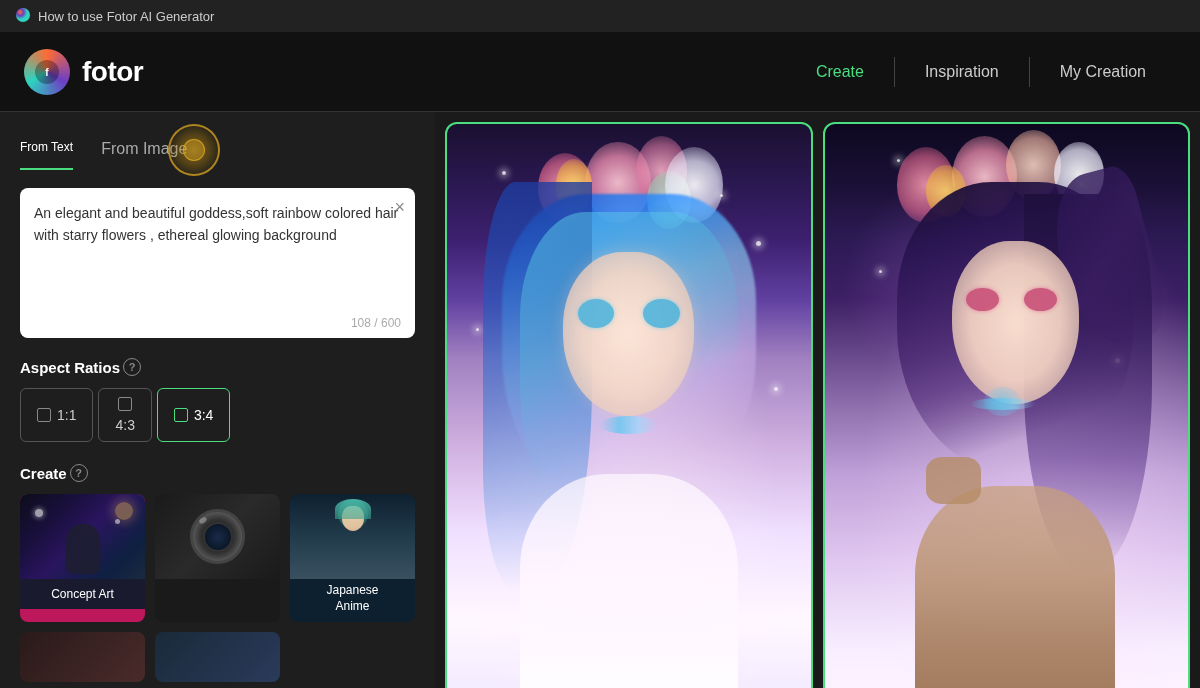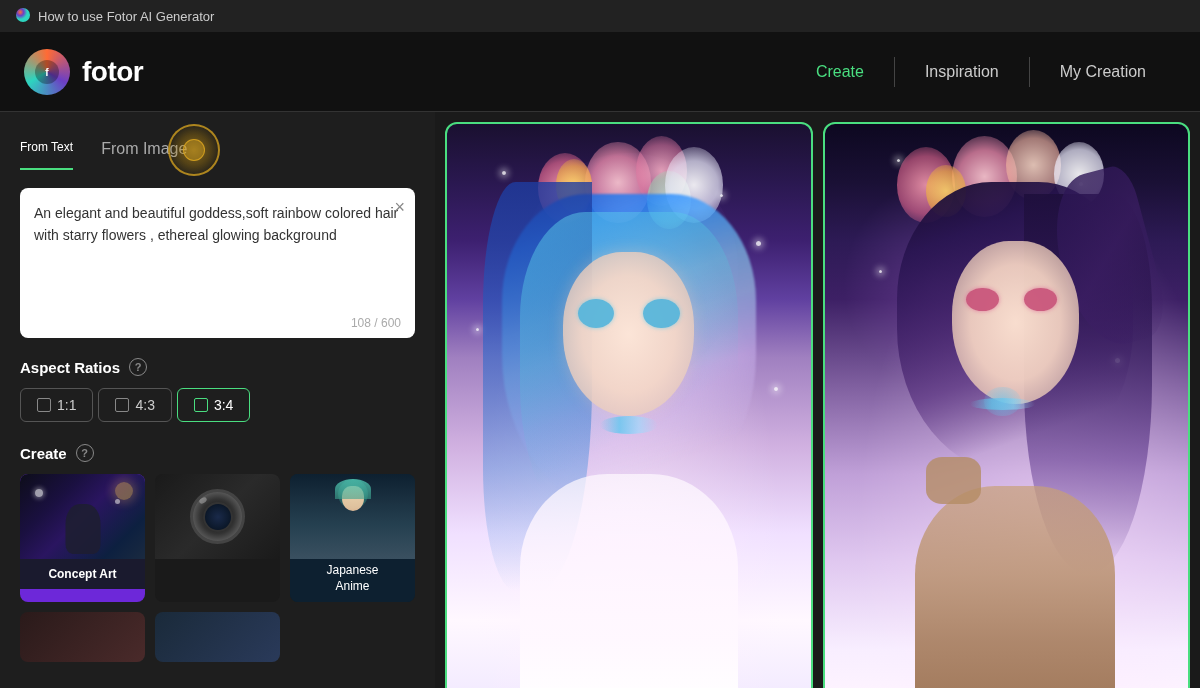--- a/index.html
+++ b/index.html
@@ -42,21 +42,21 @@
     }
 
     
     .section-label {
       font-size: 15px;
       font-weight: 600;
       color: #fff;
       margin-bottom: 12px;
       display: flex;
       align-items: center;
-      gap: 9px;
+      gap: 3px;
     }
     .help-icon {
       width: 18px;
       height: 18px;
       border-radius: 50%;
       border: 1px solid #888;
       display: inline-flex;
       align-items: center;
       justify-content: center;
       font-size: 11px;
@@ -148,39 +148,39 @@
     <div>
       <div class="section-label">
         <span>Aspect Ratios</span>
         <div class="help-icon">?</div>
       </div>
       <div style="display:flex; gap:5px; margin-bottom:22px;">
         <button style="display:flex; align-items:center; gap:6px; padding:8px 16px; border-radius:6px; border:1px solid #555; background:transparent; color:#ccc; font-size:14px; cursor:pointer;">
           <span style="width:14px; height:14px; border:1.5px solid #888; display:inline-block; border-radius:2px;"></span>
           <span>1:1</span>
         </button>
-        <button style="display:flex; align-items:center; gap:6px; padding:8px 16px; border-radius:6px; border:1px solid #555; background:transparent; color:#ccc; font-size:14px; cursor:pointer;">
+        <button style="display:flex; align-items:center; gap:6px; padding:8px 16px; border-radius:6px; border:1px solid #555; background:transparent; color:#ccc; font-size:14px; cursor:pointer;flex-direction:column;">
           <span style="width:14px; height:14px; border:1.5px solid #888; display:inline-block; border-radius:2px;"></span>
           <span>4:3</span>
         </button>
         <button style="display:flex; align-items:center; gap:6px; padding:8px 16px; border-radius:6px; border:1.5px solid #4ade80; background:transparent; color:#fff; font-size:14px; cursor:pointer;">
           <span style="width:14px; height:14px; border:1.5px solid #4ade80; display:inline-block; border-radius:2px;"></span>
           <span>3:4</span>
         </button>
       </div>
     </div>
 
     <div>
       <div class="section-label">
         <span>Create</span>
         <div class="help-icon">?</div>
       </div>
       <div style="display:grid; grid-template-columns:repeat(3,1fr); gap:10px;">
 
-        <div style="border-radius:8px; overflow:hidden; cursor:pointer; position:relative; background:#6d28d9;font-weight:bold;">
+        <div style="border-radius:8px; overflow:hidden; cursor:pointer; position:relative; background:#be185d;">
           <div style="width:100%; height:85px; background:linear-gradient(135deg, #0d0d1a 0%, #1a1040 30%, #2a1560 50%, #0d2040 80%, #1a2a40 100%); position:relative; overflow:hidden;">
 
             <div style="position:absolute; bottom:5px; left:50%; transform:translateX(-50%); width:35px; height:50px; background:rgba(30,30,50,0.9); border-radius:40% 40% 20% 20%;"></div>
             <div style="position:absolute; top:8px; right:12px; width:18px; height:18px; border-radius:50%; background:rgba(255,200,80,0.4); box-shadow:0 0 8px 4px rgba(255,200,80,0.2);"></div>
             <div style="position:absolute; top:15px; left:15px; width:8px; height:8px; border-radius:50%; background:rgba(255,255,255,0.6); box-shadow:0 0 4px 2px rgba(255,255,255,0.3);"></div>
             <div style="position:absolute; top:25px; right:25px; width:5px; height:5px; border-radius:50%; background:rgba(255,255,255,0.5);"></div>
           </div>
           <div style="padding:8px 4px; text-align:center; font-size:12px; color:#fff; background:#1a1a2e;">Concept Art</div>
         </div>
 

